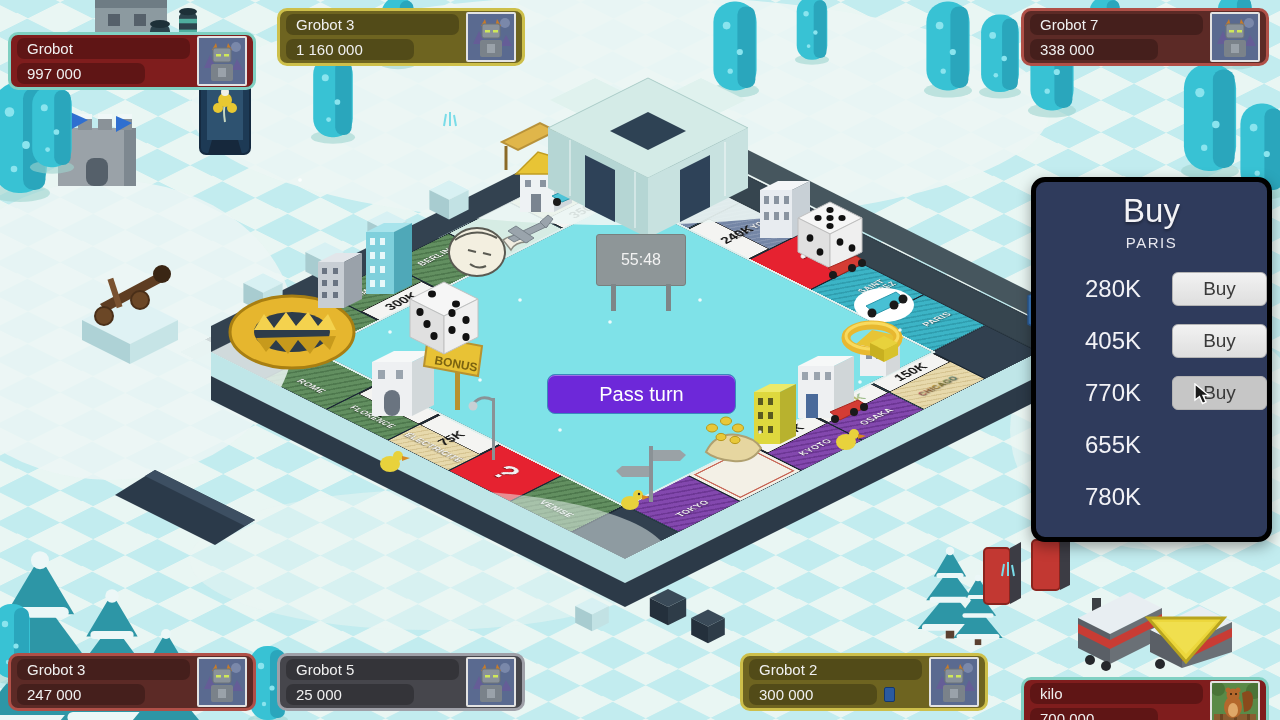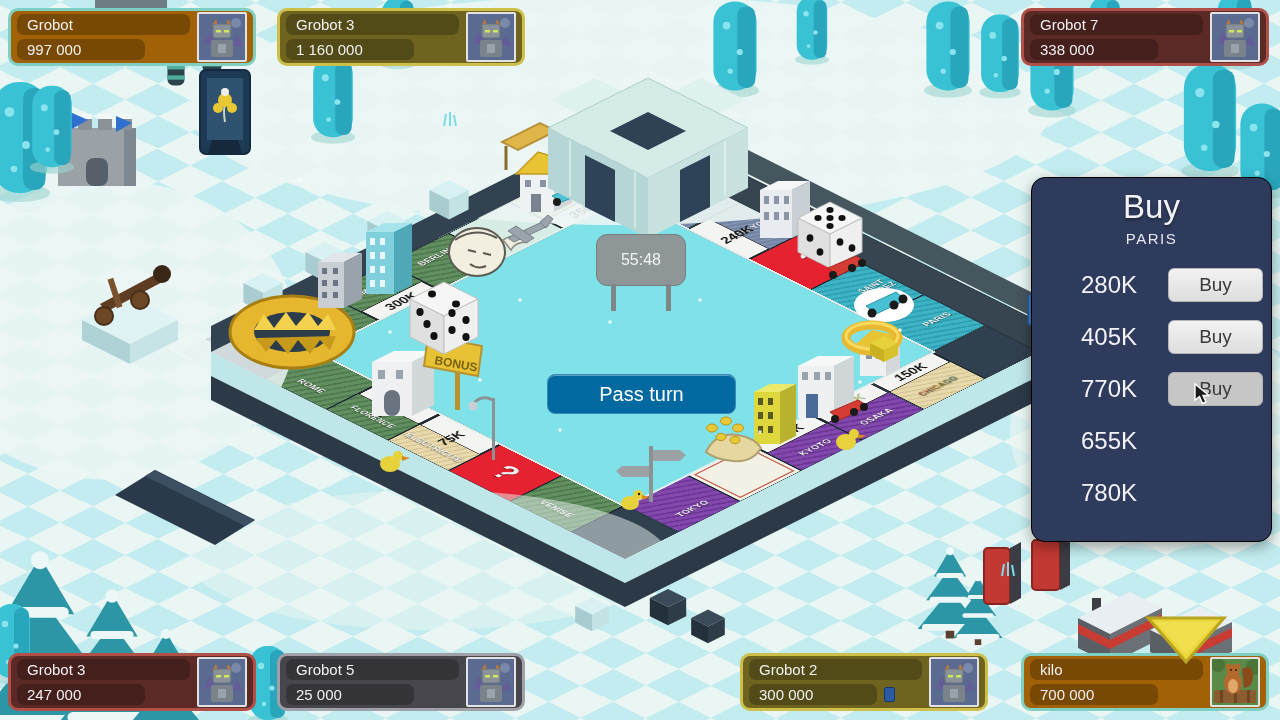--- a/index.html
+++ b/index.html
@@ -55,47 +55,47 @@
   .corner{background:#31404f;}
   .q{font-size:36px !important;}
   .dark-name{color:#6b6f60;text-shadow:none;}
   .navy-name{color:#3c5068;text-shadow:none;font-size:8px;letter-spacing:0;}
   .rainbow{background:linear-gradient(90deg,#e85a9a,#e8c040,#40b8e8);
     -webkit-background-clip:text;background-clip:text;color:#d05aa0;-webkit-text-fill-color:transparent;}
   .inner-frame{position:absolute;inset:4px;border:2px solid #c86858;pointer-events:none;}
 
   
   .timer{position:absolute;left:596px;top:234px;width:88px;height:50px;background:#8e9698;
-    border:1px solid #78807e;border-radius:11px;color:#f2f2f2;font-size:16px;text-align:center;
+    border:1px solid #78807e;border-radius:3px;color:#f2f2f2;font-size:16px;text-align:center;
     line-height:50px;z-index:10;}
   .timer .leg{position:absolute;top:49px;width:5px;height:27px;background:#7e8688;}
   .timer .leg.l{left:14px;} .timer .leg.r{right:14px;}
   .pass-btn{position:absolute;left:547px;top:374px;width:187px;height:38px;z-index:10;
-    background:#0369a1;border:1px solid #3a88bc;border-radius:8px;color:#fff;font-size:20px;
+    background:#6d28d9;border:1px solid #3a88bc;border-radius:8px;color:#fff;font-size:20px;
     display:flex;align-items:center;justify-content:center;cursor:pointer;
     box-shadow:inset 0 1px 0 rgba(255,255,255,.35);}
 
   
   .dialog{position:absolute;left:1031px;top:177px;width:241px;height:365px;z-index:30;
-    background:#2f3b5c;border:1px solid #000000;border-radius:14px;box-sizing:border-box;
+    background:#2f3b5c;border:5px solid #000000;border-radius:14px;box-sizing:border-box;
     box-shadow:0 5px 14px rgba(0,0,0,.35);color:#f2f2f6;}
   .dialog .title{text-align:center;font-size:33px;margin-top:10px;text-shadow:0 2px 3px rgba(0,0,0,.4);}
   .dialog .prop{text-align:center;font-size:15px;letter-spacing:1.5px;margin-top:4px;color:#e8e8f0;}
   .dialog .row{height:52px;display:flex;align-items:center;margin-left:14px;}
   .dialog .rows{margin-top:12px;}
   .dialog .price{width:86px;margin-left:20px;text-align:center;font-size:24px;}
   .buybtn{width:95px;height:34px;margin-left:16px;border-radius:6px;border:1px solid #b4b4b4;
     background:linear-gradient(#f2f2f2,#dedede);color:#3a3a3a;font-size:19px;font-weight:400;
     font-family:"Liberation Sans",sans-serif;cursor:pointer;}
   .buybtn.hovered{background:#c6c6c6;}
 
   
   .panel{position:absolute;width:248px;height:58px;border-radius:10px;z-index:20;
     display:flex;align-items:center;gap:7px;padding:5px 6px;box-sizing:border-box;border:3px solid;}
-  .theme-teal{background:#a16207;border-color:#7fd0c2;}
+  .theme-teal{background:#7f1d1d;border-color:#7fd0c2;margin-top:24px;}
   .theme-olive{background:#6e6420;border-color:#cdbf4a;}
   .theme-gray{background:#46464c;border-color:#9fa0a8;}
   .theme-red{background:#5c2a26;border-color:#b05048;}
   .pcol{flex:1;min-width:0;}
   .pill{height:21px;border-radius:7px;background:rgba(0,0,0,.25);color:#f0f0f0;font-size:15px;
     line-height:21px;padding-left:10px;box-sizing:border-box;white-space:nowrap;overflow:hidden;}
   .pill.pname{width:100%;margin-bottom:4px;}
   .moneyrow{display:flex;align-items:center;gap:7px;}
   .pill.pmoney{width:128px;}
   .chip{width:9px;height:13px;background:#2a5aa0;border:1px solid #14386e;border-radius:2px;}

